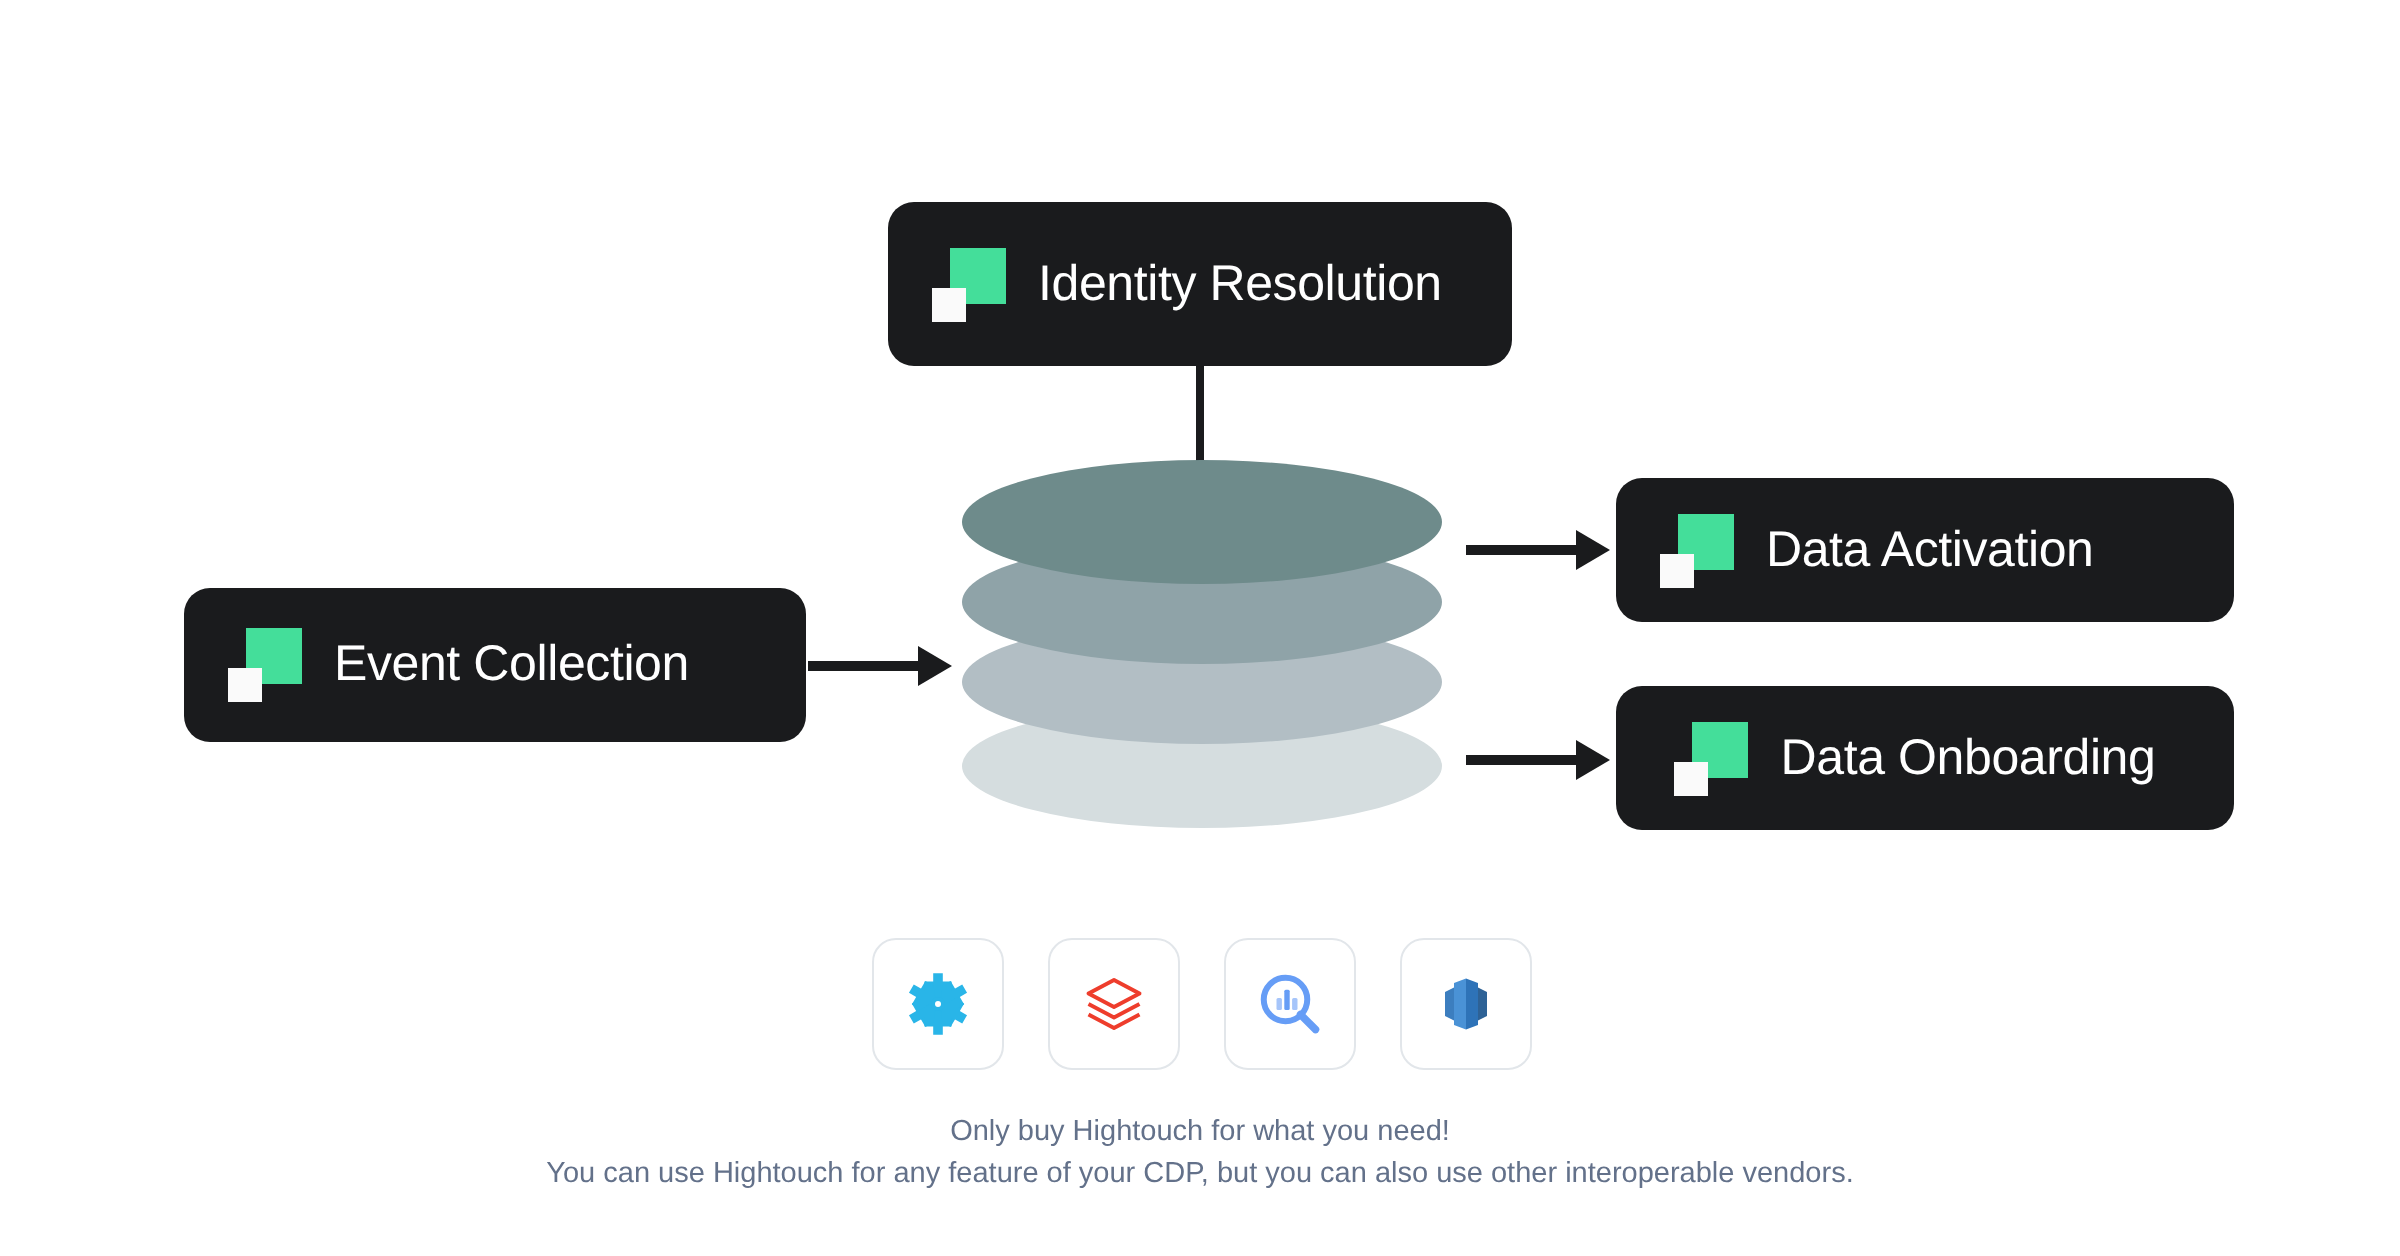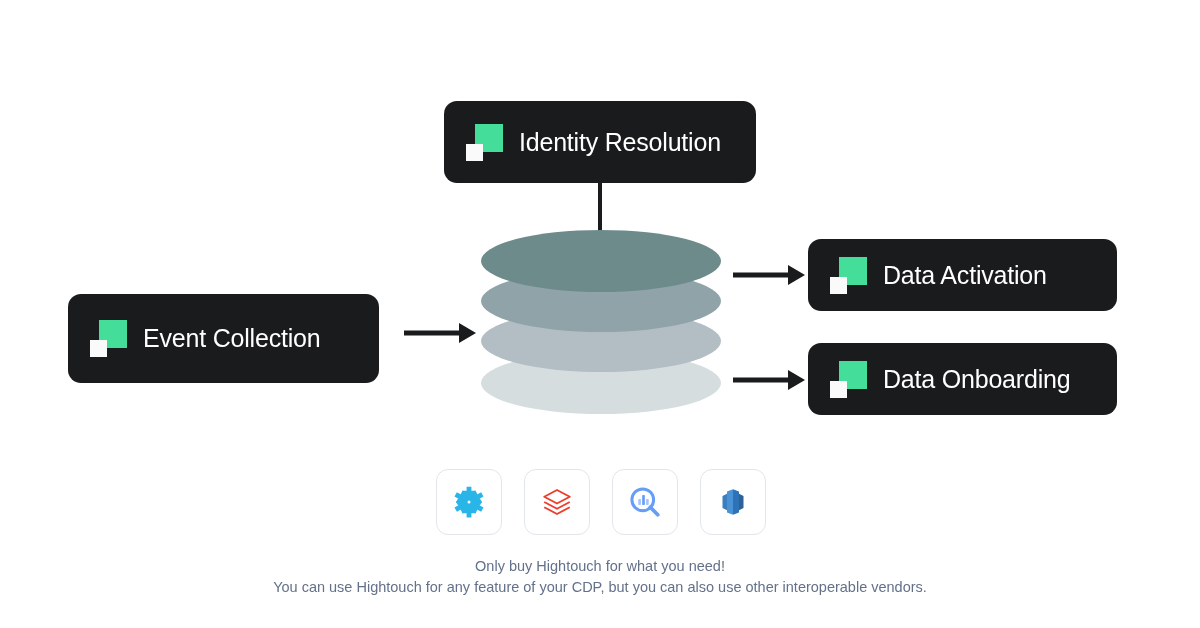--- a/index.html
+++ b/index.html
@@ -48,23 +48,23 @@
   }
   .logo-mark .sq-white {
     position:absolute;
     left:0; bottom:0;
     width:17px; height:17px;
     background:#FAFAFA;
   }
 
   
   #card-identity   { left:444px; top:101px;  width:312px; height:82px; }
-  #card-event      { left:68px;  top:294px;  width:311px; height:89px; }
+  #card-event      { left:92px;  top:294px;  width:311px; height:77px; }
   #card-activation { left:808px; top:239px;  width:309px; height:72px; }
-  #card-onboarding { left:808px; top:343px;  width:309px; height:72px; }
+  #card-onboarding { left:808px; top:343px;  width:309px; height:72px;justify-content:center; }
 
   
   .v-line {
     position:absolute;
     background:#1A1B1D;
     width:4px;
   }
   #line-identity { left:598px; top:183px; height:62px; }
 
   .arrow { position:absolute; height:20px; }

